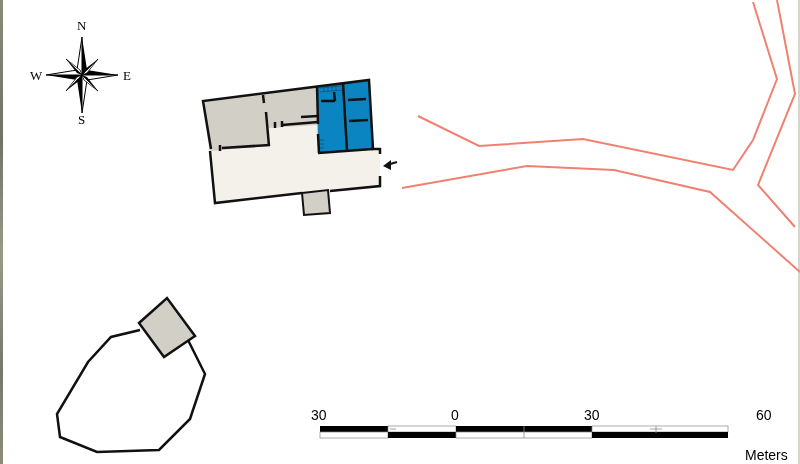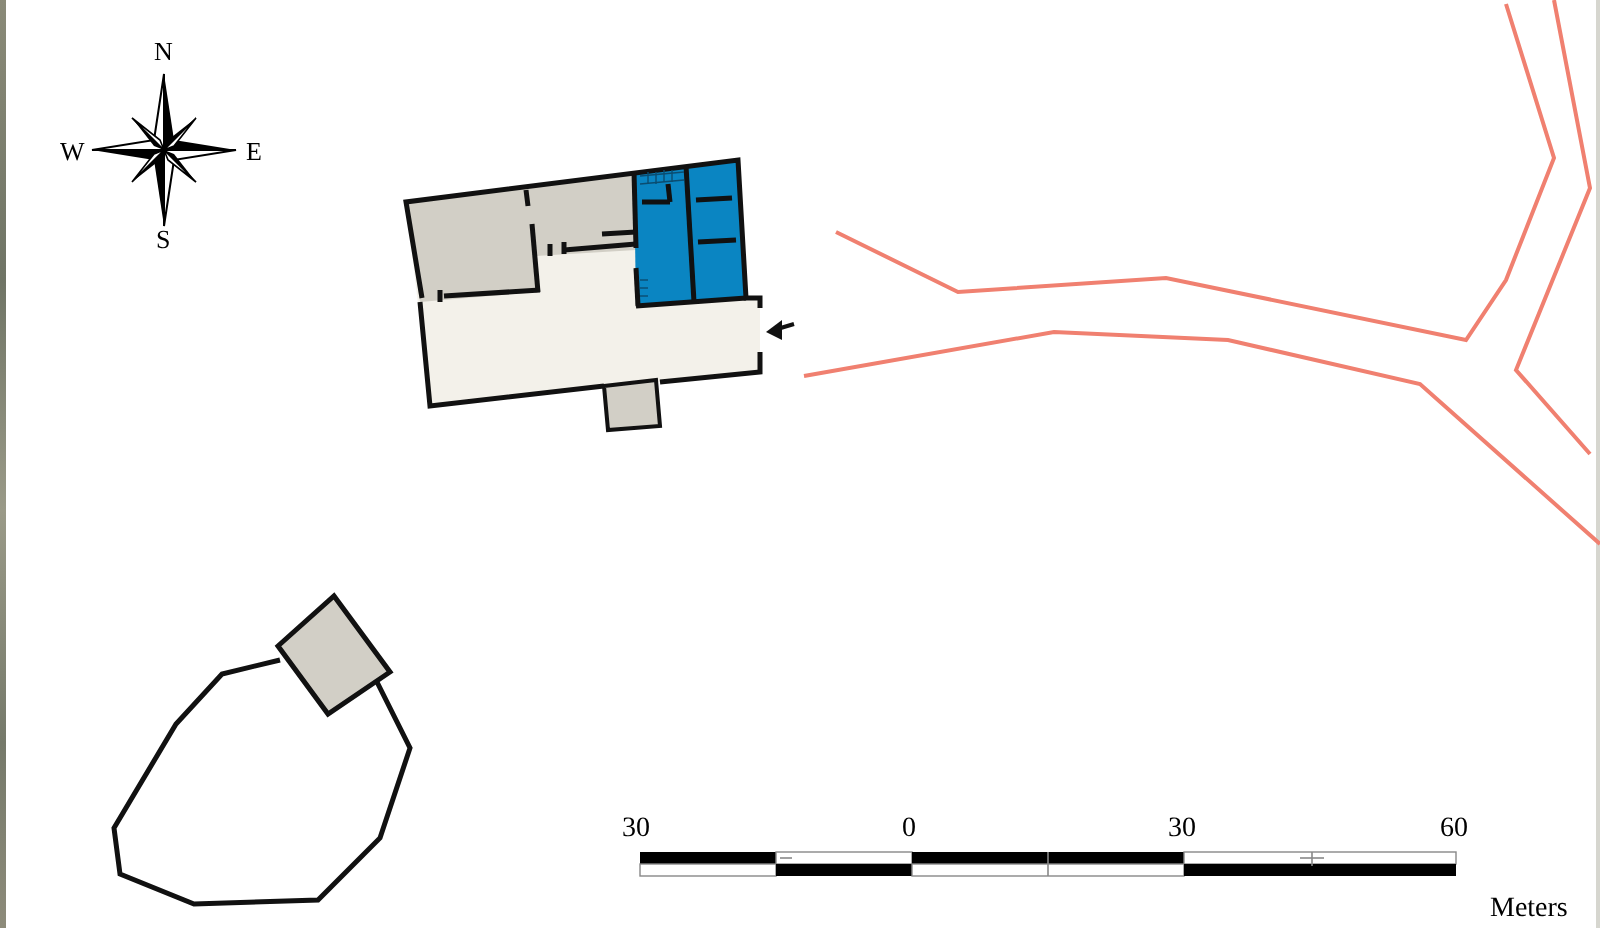--- a/index.html
+++ b/index.html
@@ -1,21 +1,21 @@
 <!DOCTYPE html>
 <html><head>
 <meta charset="utf-8">
 <style>
   html, body { margin:0; padding:0; }
   body { width:800px; height:464px; overflow:hidden; background:#ffffff; position:relative; font-family:"Liberation Serif", serif; }
   #map { position:absolute; left:0; top:0; width:800px; height:464px; }
   .edge-left { position:absolute; left:0; top:0; width:3px; height:464px; background:linear-gradient(#8a8a78,#6f7465 30%,#9a9a88 55%,#75796a 80%,#8d8b7a); }
   .edge-right { position:absolute; right:0; top:0; width:2px; height:464px; background:#d6d6cf; }
   .compass-label { position:absolute; font-family:"Liberation Serif", serif; font-size:13px; color:#000; line-height:1; }
-  .scale-label { position:absolute; font-family:Liberation Serif, serif; font-size:14px; color:#000; line-height:1; }
+  .scale-label { position:absolute; font-family:Liberation Sans, sans-serif; font-size:14px; color:#000; line-height:1; }
 </style>
 </head>
 <body>
 
 <div class="edge-left"></div>
 <div class="edge-right"></div>
 
 <svg id="map" viewBox="0 0 800 464" xmlns="http://www.w3.org/2000/svg">
 
   <g fill="none" stroke="#f08070" stroke-width="2">
@@ -115,14 +115,14 @@
 </svg>
 
 <div class="compass-label" style="left:77px;top:19px;">N</div>
 <div class="compass-label" style="left:78px;top:113px;">S</div>
 <div class="compass-label" style="left:123px;top:69px;">E</div>
 <div class="compass-label" style="left:30px;top:69px;">W</div>
 
 <div class="scale-label" style="left:311px;top:408px;">30</div>
 <div class="scale-label" style="left:451px;top:408px;">0</div>
 <div class="scale-label" style="left:584px;top:408px;">30</div>
-<div class="scale-label" style="left:720px;top:408px;">60</div>
+<div class="scale-label" style="left:756px;top:408px;">60</div>
 <div class="scale-label" style="left:745px;top:408px;margin-top:40px;">Meters</div>
 
 </body></html>

